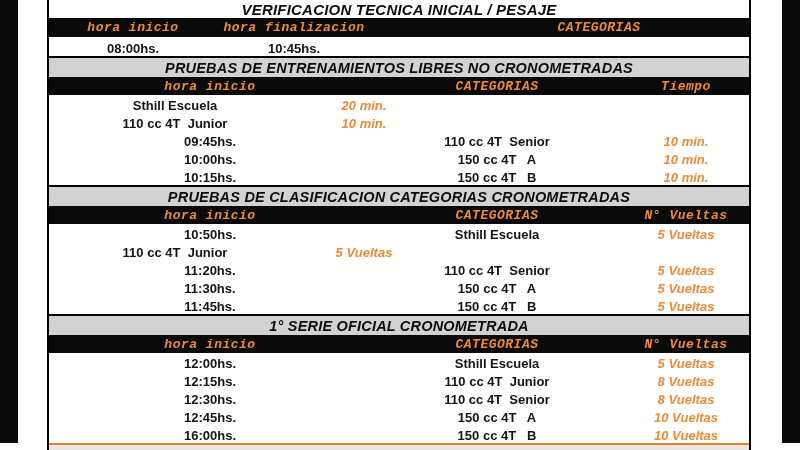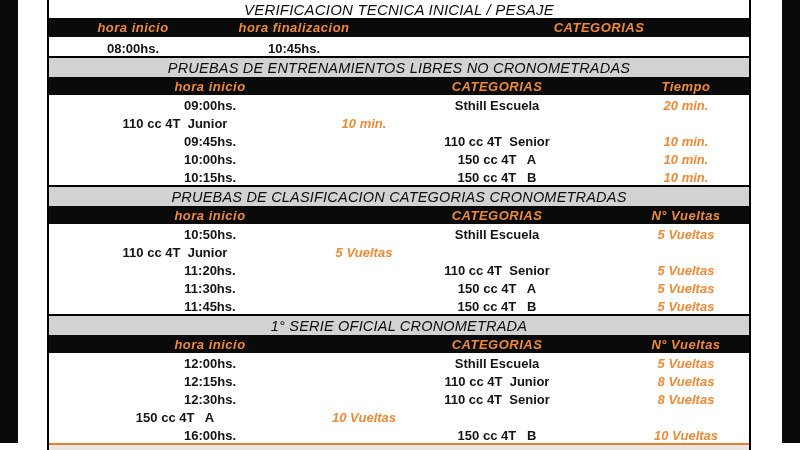--- a/index.html
+++ b/index.html
@@ -12,34 +12,34 @@
   #lb-left{left:0}
   #lb-right{left:782px}
 
   .tbl{
     position:absolute;left:47px;top:0;width:704px;height:450px;box-sizing:border-box;
     border-left:2px solid #000;border-right:2px solid #000;background:#fff;
   }
 
   .trow{display:flex;align-items:center}
   .title1{
-    height:18px;justify-content:center;font-weight:normal;font-style:italic;
+    height:18px;justify-content:center;font-weight:bold;font-style:italic;
     font-size:15px;color:#0e0e0e;letter-spacing:.2px;
   }
   .band{
     height:19px;border-top:2px solid #000;background:var(--band_gray,#d2d2d2);
     display:flex;align-items:center;justify-content:center;
-    font-weight:normal;font-style:italic;font-size:14.5px;color:#0d0d0d;letter-spacing:.2px;
+    font-weight:bold;font-style:italic;font-size:14.5px;color:#0d0d0d;letter-spacing:.2px;
   }
   .hdr{background:var(--bar_black,#0a0a0a);display:flex;align-items:center}
   .hdr1{height:19px}
   .hdrN{height:18px}
   .hdr .c{
     color:var(--accent_orange,#ee8a38);font-weight:bold;font-style:italic;
-    font-size:13px;letter-spacing:.5px;
+    font-size:13px;letter-spacing:.5px;font-family:Liberation Mono, monospace;
   }
   .row{display:flex;align-items:flex-end;background:#fff}
   .row1{height:19px}
   .rowN{height:18px}
   .c{text-align:center;white-space:pre;font-weight:bold;font-size:13px;color:#141414}
 
   
   .s1 .c1{width:24%}
   .s1 .c2{width:22%}
   .s1 .c3{width:54%;box-sizing:border-box;padding-left:78px}
@@ -74,21 +74,20 @@
     <div class="c c2">10:45hs.</div>
   </div>
 
   <div class="band">PRUEBAS DE ENTRENAMIENTOS LIBRES NO CRONOMETRADAS</div>
   <div class="hdr hdrN s3">
     <div class="c c1">hora inicio</div>
     <div class="c c2">CATEGORIAS</div>
     <div class="c c3">Tiempo</div>
   </div>
   <div class="row rowN s3">
-    <div class="c c1">09:00hs.</div>
     <div class="c c2">Sthill Escuela</div>
     <div class="c c3 val">20 min.</div>
   </div>
   <div class="row rowN s3">
     <div class="c c2">110 cc 4T  Junior</div>
     <div class="c c3 val">10 min.</div>
   </div>
   <div class="row rowN s3">
     <div class="c c1">09:45hs.</div>
     <div class="c c2">110 cc 4T  Senior</div>
@@ -151,20 +150,21 @@
     <div class="c c1">12:15hs.</div>
     <div class="c c2">110 cc 4T  Junior</div>
     <div class="c c3 val">8 Vueltas</div>
   </div>
   <div class="row rowN s3">
     <div class="c c1">12:30hs.</div>
     <div class="c c2">110 cc 4T  Senior</div>
     <div class="c c3 val">8 Vueltas</div>
   </div>
   <div class="row rowN s3">
+    <div class="c c1">12:45hs.</div>
     <div class="c c2">150 cc 4T   A</div>
     <div class="c c3 val">10 Vueltas</div>
   </div>
   <div class="row rowN s3">
     <div class="c c1">16:00hs.</div>
     <div class="c c2">150 cc 4T   B</div>
     <div class="c c3 val">10 Vueltas</div>
   </div>
 
   <div class="oline"></div>

